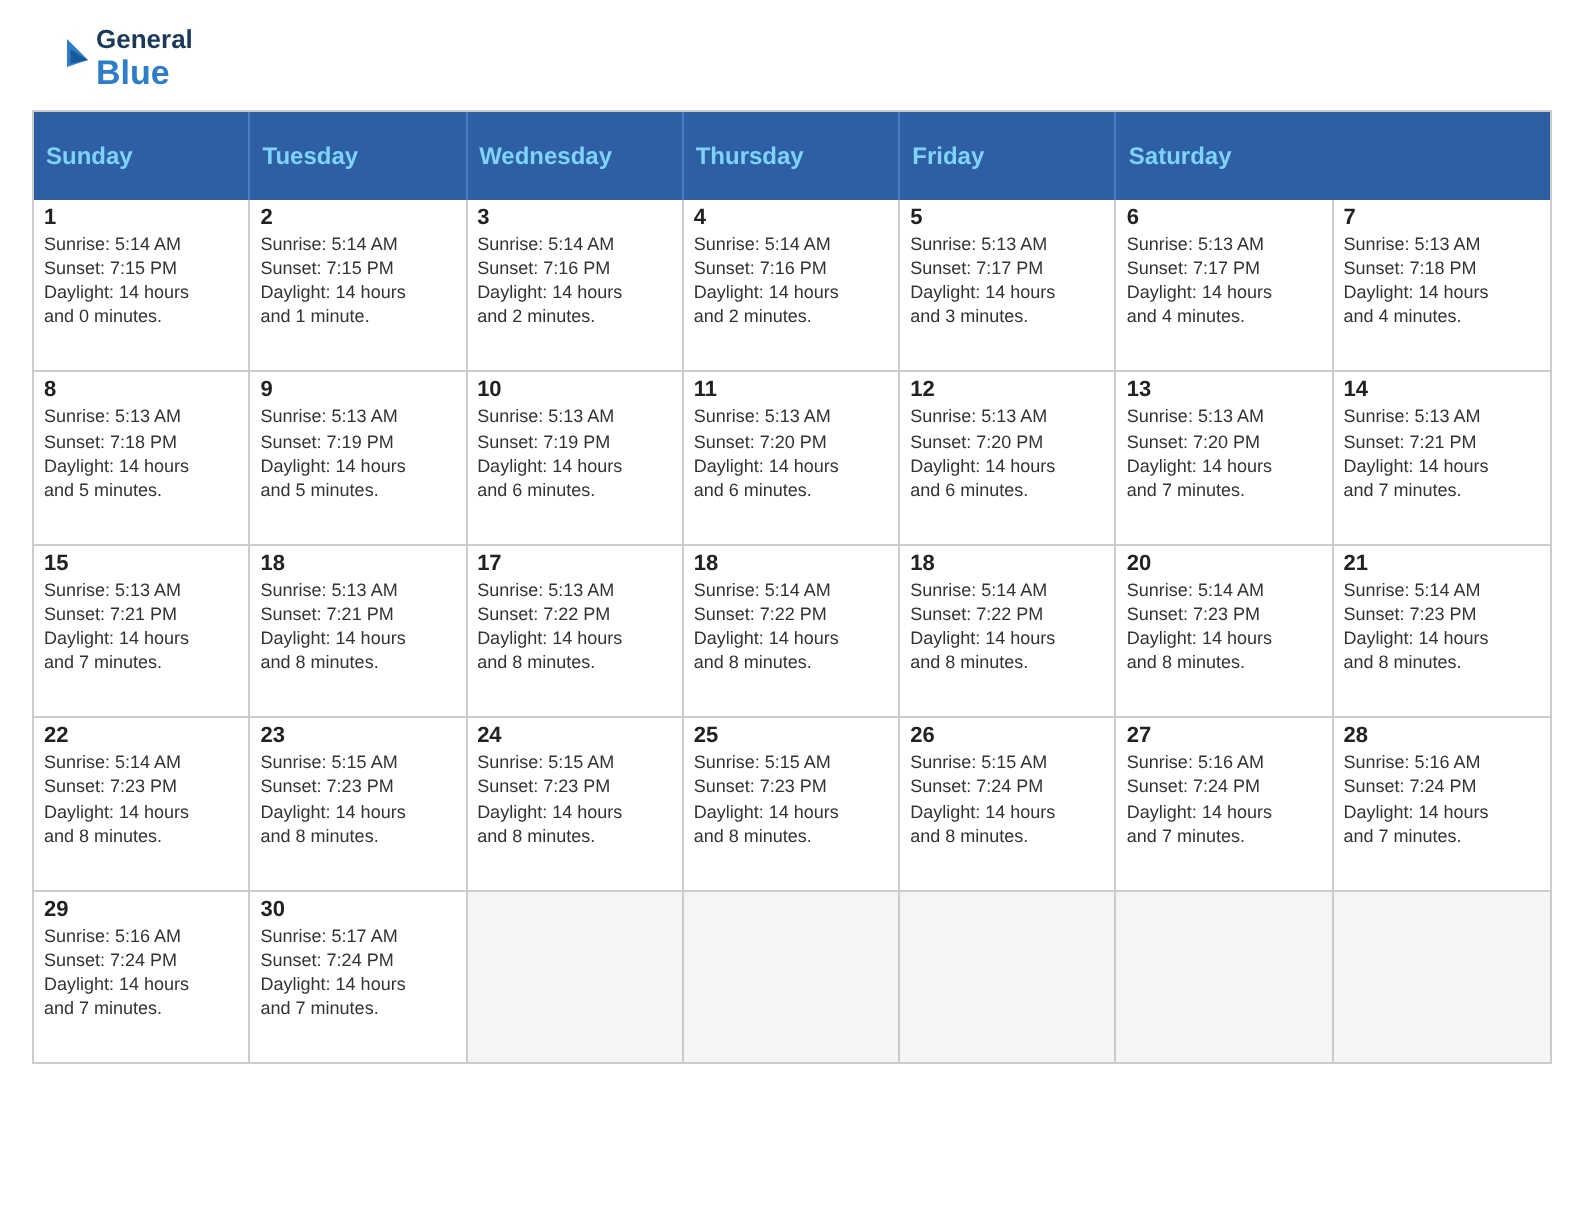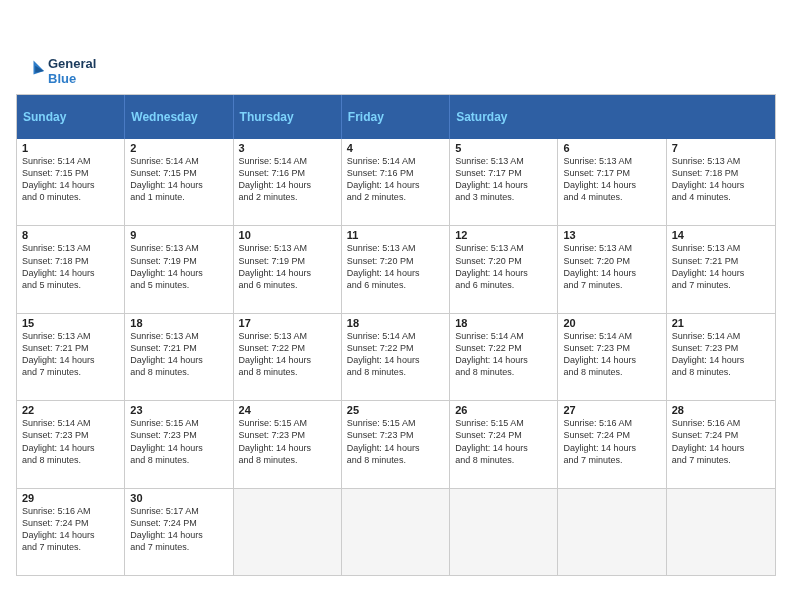--- a/index.html
+++ b/index.html
@@ -9,21 +9,20 @@
       font-family: Arial, sans-serif;
       background: #fff;
       overflow: hidden;
     }
     .page {
       width: 792px;
       height: 544px;
       padding: 12px 16px;
       display: flex;
       flex-direction: column;
-      margin-top: 44px;
     }
     .header {
       display: flex;
       justify-content: space-between;
       align-items: flex-start;
       margin-bottom: 8px;
     }
     .logo {
       display: flex;
       align-items: center;
@@ -103,32 +102,33 @@
 
 <div class="page">
   <div class="header">
     <div class="logo">
       <svg class="logo-icon" viewBox="0 0 32 32">
         <polygon points="20,4 32,16 20,20" fill="#2e7dc9"></polygon>
         <polygon points="22,10 32,16 22,18" fill="#1a5a9a"></polygon>
       </svg>
       <div>
         <div style="font-size:13px;font-weight:bold;color:#1a3a5c;">General</div>
-        <div style="font-size:13px;font-weight:bold;color:#2e7dc9;">Blue</div>
+        <div style="font-size:17px;font-weight:bold;color:#2e7dc9;">Blue</div>
       </div>
     </div>
     <div class="title-block">
       <div class="cal-title"></div>
       <div class="cal-subtitle"></div>
     </div>
   </div>
 
   <div class="calendar">
     <div class="cal-header-row">
     <div class="cal-header-cell">Sunday</div>
+        <div class="cal-header-cell">Tuesday</div>
         <div class="cal-header-cell">Wednesday</div>
         <div class="cal-header-cell">Thursday</div>
         <div class="cal-header-cell">Friday</div>
         <div class="cal-header-cell">Saturday</div>
       </div>
     <div class="cal-body">
     <div class="cal-row">
           <div class="cal-cell">
             <div class="day-num">1</div>
             <div class="cell-line">Sunrise: 5:14 AM</div>

